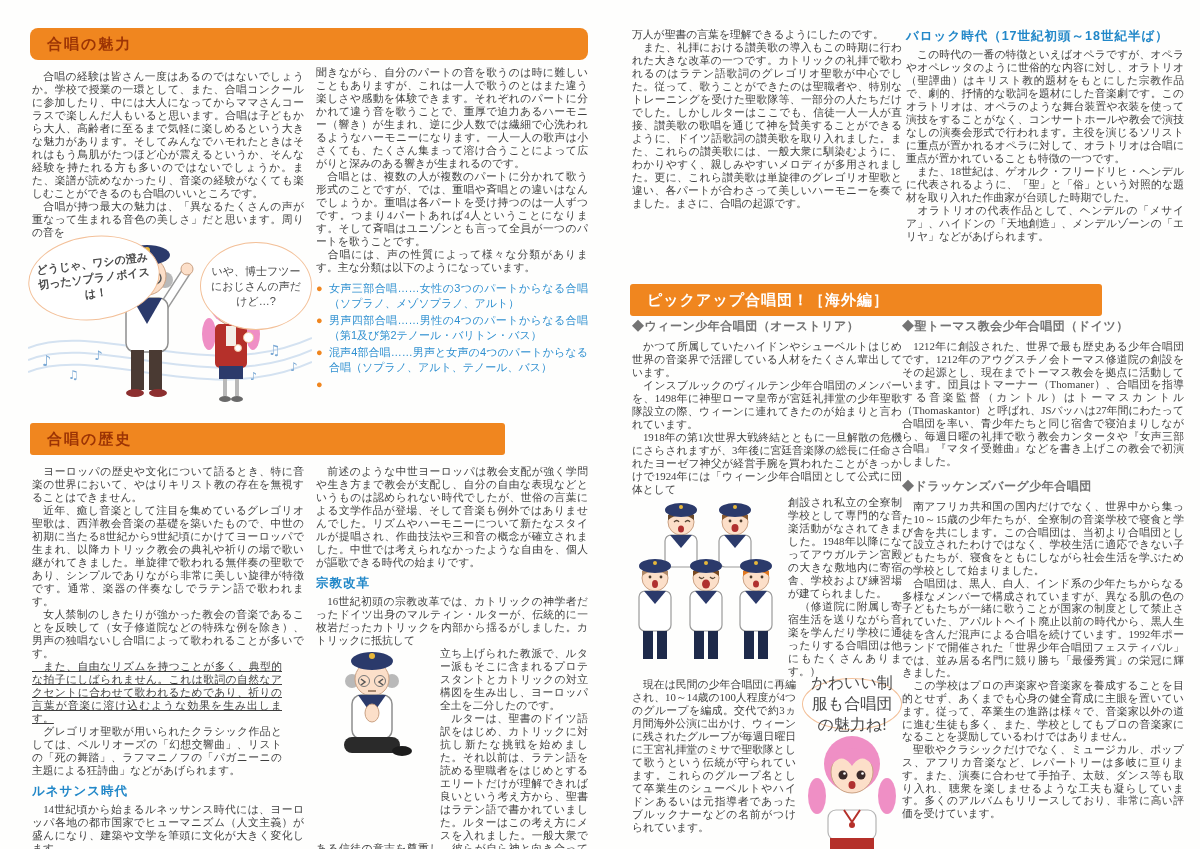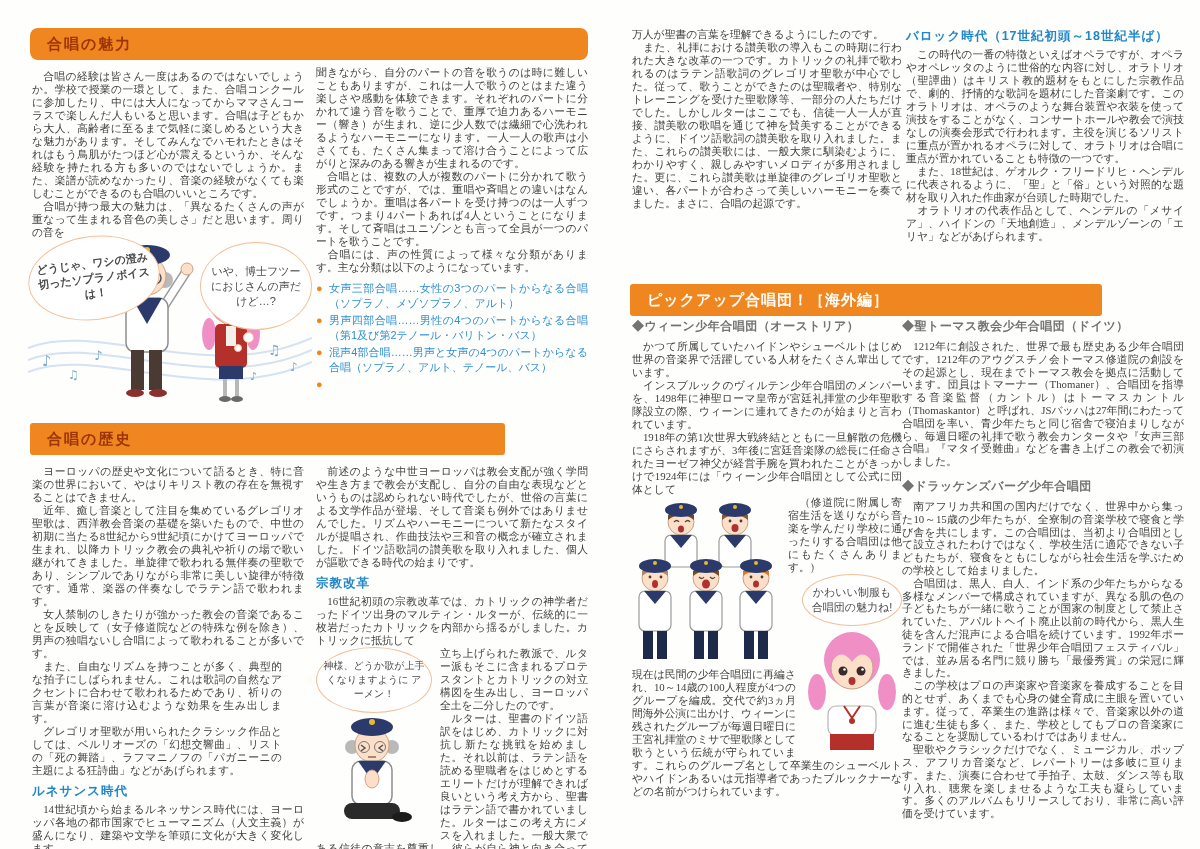--- a/index.html
+++ b/index.html
@@ -25,21 +25,21 @@
   .bubble{position:absolute;background:#fff;border:1.5px solid #f3c099;border-radius:50%;display:flex;align-items:center;justify-content:center;text-align:center;font-family:"Liberation Sans",sans-serif;color:#4a4a4a;box-sizing:border-box;padding:6px;}
   .b-prof{left:0px;top:16px;width:132px;height:84px;font-size:11px;font-weight:bold;transform:rotate(-7deg);z-index:3;}
   .b-girl{right:0px;top:22px;width:112px;height:88px;font-size:11px;z-index:3;}
   .tdot{position:absolute;background:#fff;border:1.5px solid #f3c099;border-radius:50%;z-index:3;}
   .float-left{float:left;position:relative;}
   .float-right{float:right;position:relative;}
   .pray-box{width:118px;height:190px;margin:0 6px 2px 0;}
   .pray-bubble{position:relative;width:116px;height:66px;font-size:10px;border-radius:50%;}
   .choir-box{width:148px;height:168px;margin:2px 8px 2px 0;}
   .girl-box{width:100px;height:178px;margin:0 0 0 6px;}
-  .girl-bubble{position:relative;width:100px;height:52px;font-size:11px;}
+  .girl-bubble{position:relative;width:100px;height:52px;font-size:16px;}
   .paren{color:#3e3e3e;}
   .clip{overflow:hidden;}
 </style>
 </head>
 <body>
 
 <div class="spread">
 
   <div class="bar" style="left:30px;top:28px;width:558px;border-radius:8px;">
     <span class="bar-t">合唱の魅力</span>
@@ -127,34 +127,31 @@
   </div>
 
   <div class="bar" style="left:30px;top:423px;width:475px;">
     <span class="bar-t">合唱の歴史</span>
   </div>
 
   <div class="col" style="left:32px;top:465px;width:272px;">
     <p>　ヨーロッパの歴史や文化について語るとき、特に音楽の世界において、やはりキリスト教の存在を無視することはできません。</p>
     <p>　近年、癒し音楽として注目を集めているグレゴリオ聖歌は、西洋教会音楽の基礎を築いたもので、中世の初期に当たる8世紀から9世紀頃にかけてヨーロッパで生まれ、以降カトリック教会の典礼や祈りの場で歌い継がれてきました。単旋律で歌われる無伴奏の聖歌であり、シンプルでありながら非常に美しい旋律が特徴です。通常、楽器の伴奏なしでラテン語で歌われます。</p>
     <p>　女人禁制のしきたりが強かった教会の音楽であることを反映して（女子修道院などの特殊な例を除き）、男声の独唱ないし合唱によって歌われることが多いです。</p>
-    <p style="width:250px;">　また、自由なリズムを持つことが多く、典型的な拍子にしばられません。これは歌詞の自然なアクセントに合わせて歌われるためであり、祈りの言葉が音楽に溶け込むような効果を生み出します。</p>
+    <p style="width:250px;text-decoration:underline;">　また、自由なリズムを持つことが多く、典型的な拍子にしばられません。これは歌詞の自然なアクセントに合わせて歌われるためであり、祈りの言葉が音楽に溶け込むような効果を生み出します。</p>
     <p style="width:250px;">　グレゴリオ聖歌が用いられたクラシック作品としては、ベルリオーズの「幻想交響曲」、リストの「死の舞踏」、ラフマニノフの「パガニーニの主題による狂詩曲」などがあげられます。</p>
     <div class="blue-h">ルネサンス時代</div>
     <p>　14世紀頃から始まるルネッサンス時代には、ヨーロッパ各地の都市国家でヒューマニズム（人文主義）が盛んになり、建築や文学を筆頭に文化が大きく変化します。</p>
   </div>
 
   <div class="col clip" style="left:316px;top:465px;width:272px;height:384px;">
-    <p>　前述のような中世ヨーロッパは教会支配が強く学問や生き方まで教会が支配し、自分の自由な表現などというものは認められない時代でしたが、世俗の言葉による文学作品が登場、そして音楽も例外ではありませんでした。リズムやハーモニーについて新たなスタイルが提唱され、作曲技法や三和音の概念が確立されました。ドイツ語歌詞の讃美歌を取り入れました、個人が謳歌できる時代の始まりです。</p>
+    <p>　前述のような中世ヨーロッパは教会支配が強く学問や生き方まで教会が支配し、自分の自由な表現などというものは認められない時代でしたが、世俗の言葉による文学作品が登場、そして音楽も例外ではありませんでした。リズムやハーモニーについて新たなスタイルが提唱され、作曲技法や三和音の概念が確立されました。中世では考えられなかったような自由を、個人が謳歌できる時代の始まりです。</p>
     <div class="blue-h">宗教改革</div>
     <p>　16世紀初頭の宗教改革では、カトリックの神学者だったドイツ出身のマルティン・ルターが、伝統的に一枚岩だったカトリックを内部から揺るがしました。カトリックに抵抗して</p>
     <div class="float-left pray-box">
-      <div class="bubble pray-bubble">
-        <span>神様、どうか歌が上手くなりますように アーメン！</span>
-      </div>
       <svg width="118" height="122" viewBox="0 0 118 122">
         <g transform="translate(28,0)">
           <circle cx="8" cy="34" r="7" fill="#b9b9b9"></circle>
           <circle cx="48" cy="34" r="7" fill="#b9b9b9"></circle>
           <circle cx="28" cy="32" r="17" fill="#fcdfc9" stroke="#caa183" stroke-width="1"></circle>
           <ellipse cx="28" cy="14" rx="21" ry="9" fill="#2b3a6b"></ellipse>
           <circle cx="28" cy="9" r="3" fill="#e7b73a"></circle>
           <path d="M17,32 l4,3 l-4,3" fill="none" stroke="#555" stroke-width="1.5"></path>
           <path d="M39,32 l-4,3 l4,3" fill="none" stroke="#555" stroke-width="1.5"></path>
           <circle cx="20" cy="34" r="5.5" fill="none" stroke="#777" stroke-width="1"></circle>
@@ -251,20 +248,21 @@
           <circle cx="16" cy="21" r="1.4" fill="#4a3a2a"></circle>
             <circle cx="27" cy="21" r="1.4" fill="#4a3a2a"></circle>
           <ellipse cx="21" cy="28" rx="3" ry="3.5" fill="#b03030"></ellipse>
           <rect x="5" y="35" width="32" height="40" rx="6" fill="#ffffff" stroke="#9a9a9a" stroke-width="1.2"></rect>
           <path d="M10,35 L21,48 L32,35 Z" fill="#2b3a6b"></path>
           <rect x="9" y="75" width="10" height="28" fill="#1e2a4a"></rect>
             <rect x="23" y="75" width="10" height="28" fill="#1e2a4a"></rect>
         </g>
       </svg>
     </div>
+    <p>創設され私立の全寮制学校として専門的な音楽活動がなされてきました。1948年以降になってアウガルテン宮殿の大きな敷地内に寄宿舎、学校および練習場が建てられました。</p>
     <p class="paren">　（修道院に附属し寄宿生活を送りながら音楽を学んだり学校に通ったりする合唱団は他にもたくさんあります。）</p>
     <div class="float-right girl-box">
       <div class="bubble girl-bubble">
         <span>かわいい制服も合唱団の魅力ね!</span>
       </div>
       <svg width="100" height="124" viewBox="0 0 100 124">
         <circle cx="50" cy="34" r="28" fill="#ef8fc5"></circle>
         <ellipse cx="15" cy="66" rx="9" ry="18" fill="#ef8fc5"></ellipse>
         <ellipse cx="85" cy="66" rx="9" ry="18" fill="#ef8fc5"></ellipse>
         <circle cx="50" cy="42" r="21" fill="#fcdfc9" stroke="#caa183" stroke-width="1"></circle>

